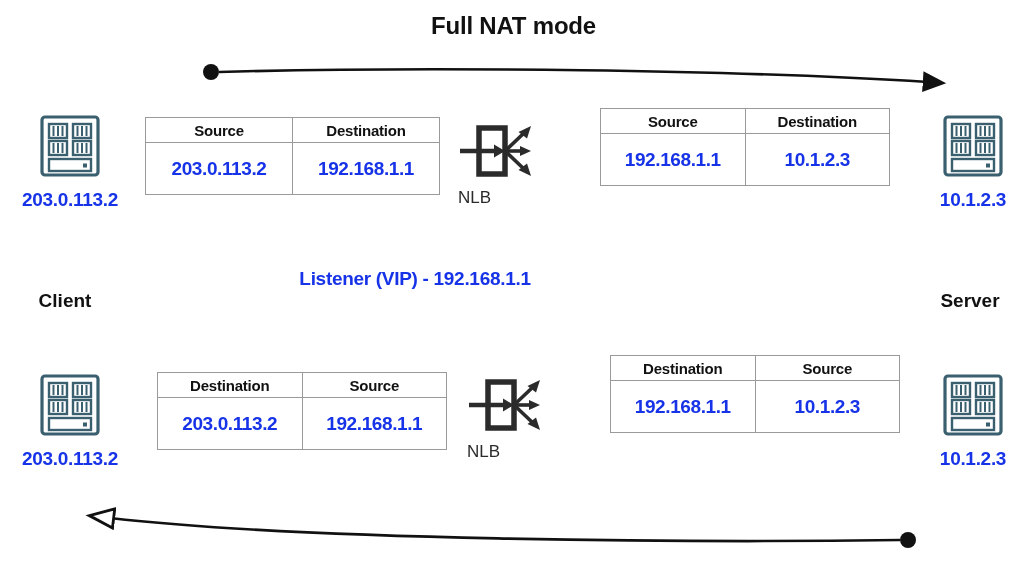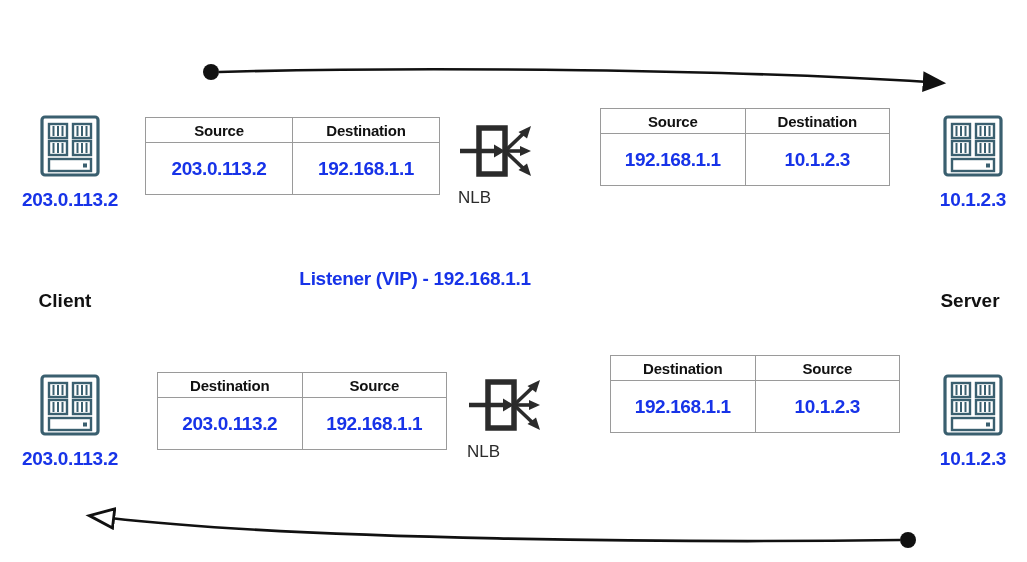--- a/index.html
+++ b/index.html
@@ -113,20 +113,21 @@
     font-weight: bold;
     color: #1733e8;
     letter-spacing: -0.3px;
   }
 </style>
 </head>
 <body>
 
 <div class="stage">
 
+  <div class="title">Full NAT mode</div>
 
   <svg class="arrows" width="1027" height="562" viewBox="0 0 1027 562">
     <defs>
       <marker id="filledHead" markerWidth="12" markerHeight="12" refX="2" refY="4" orient="auto" markerUnits="strokeWidth">
         <path d="M0,0 L9,4 L0,8 z" fill="#111111"></path>
       </marker>
       <marker id="hollowHead" markerWidth="13" markerHeight="13" refX="2" refY="4.5" orient="auto" markerUnits="strokeWidth">
         <path d="M0.6,0.8 L10,4.5 L0.6,8.2 z" fill="#ffffff" stroke="#111111" stroke-width="1.1"></path>
       </marker>
     </defs>

